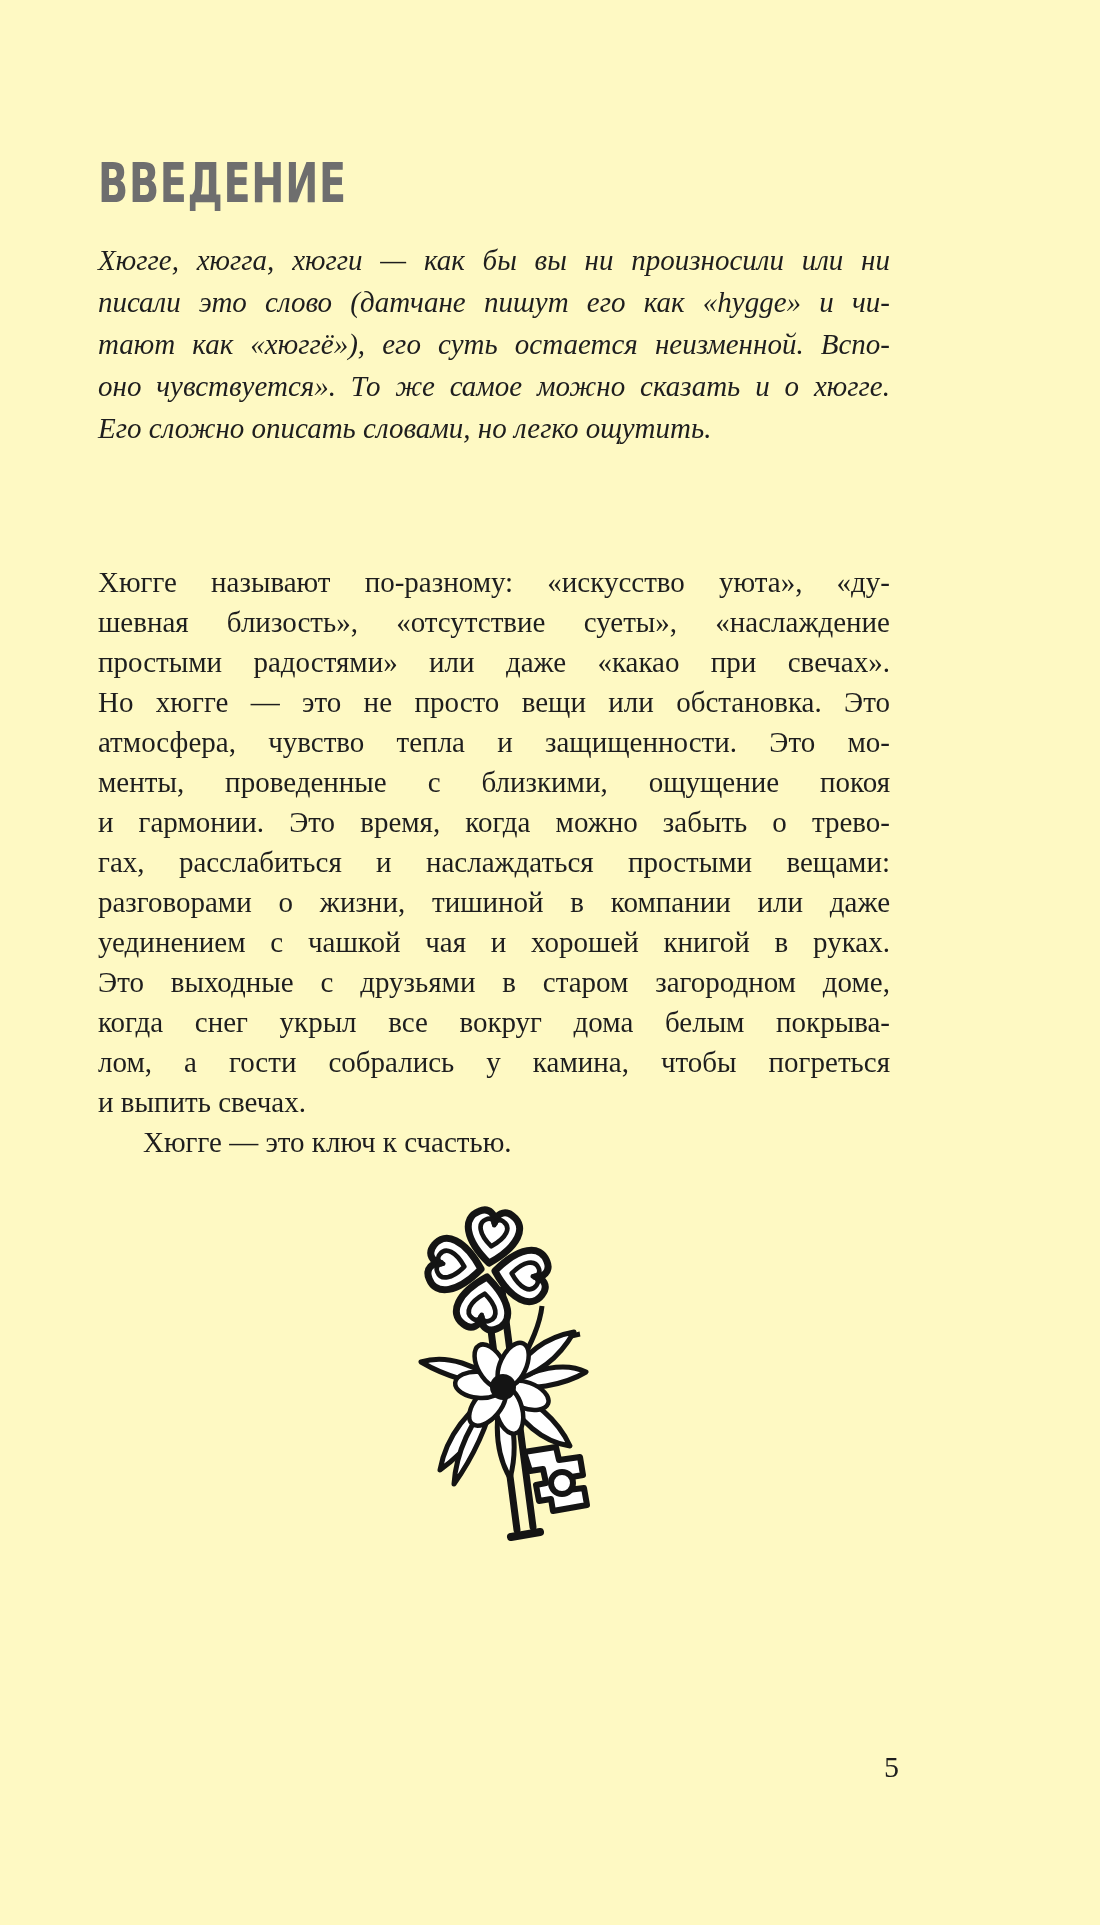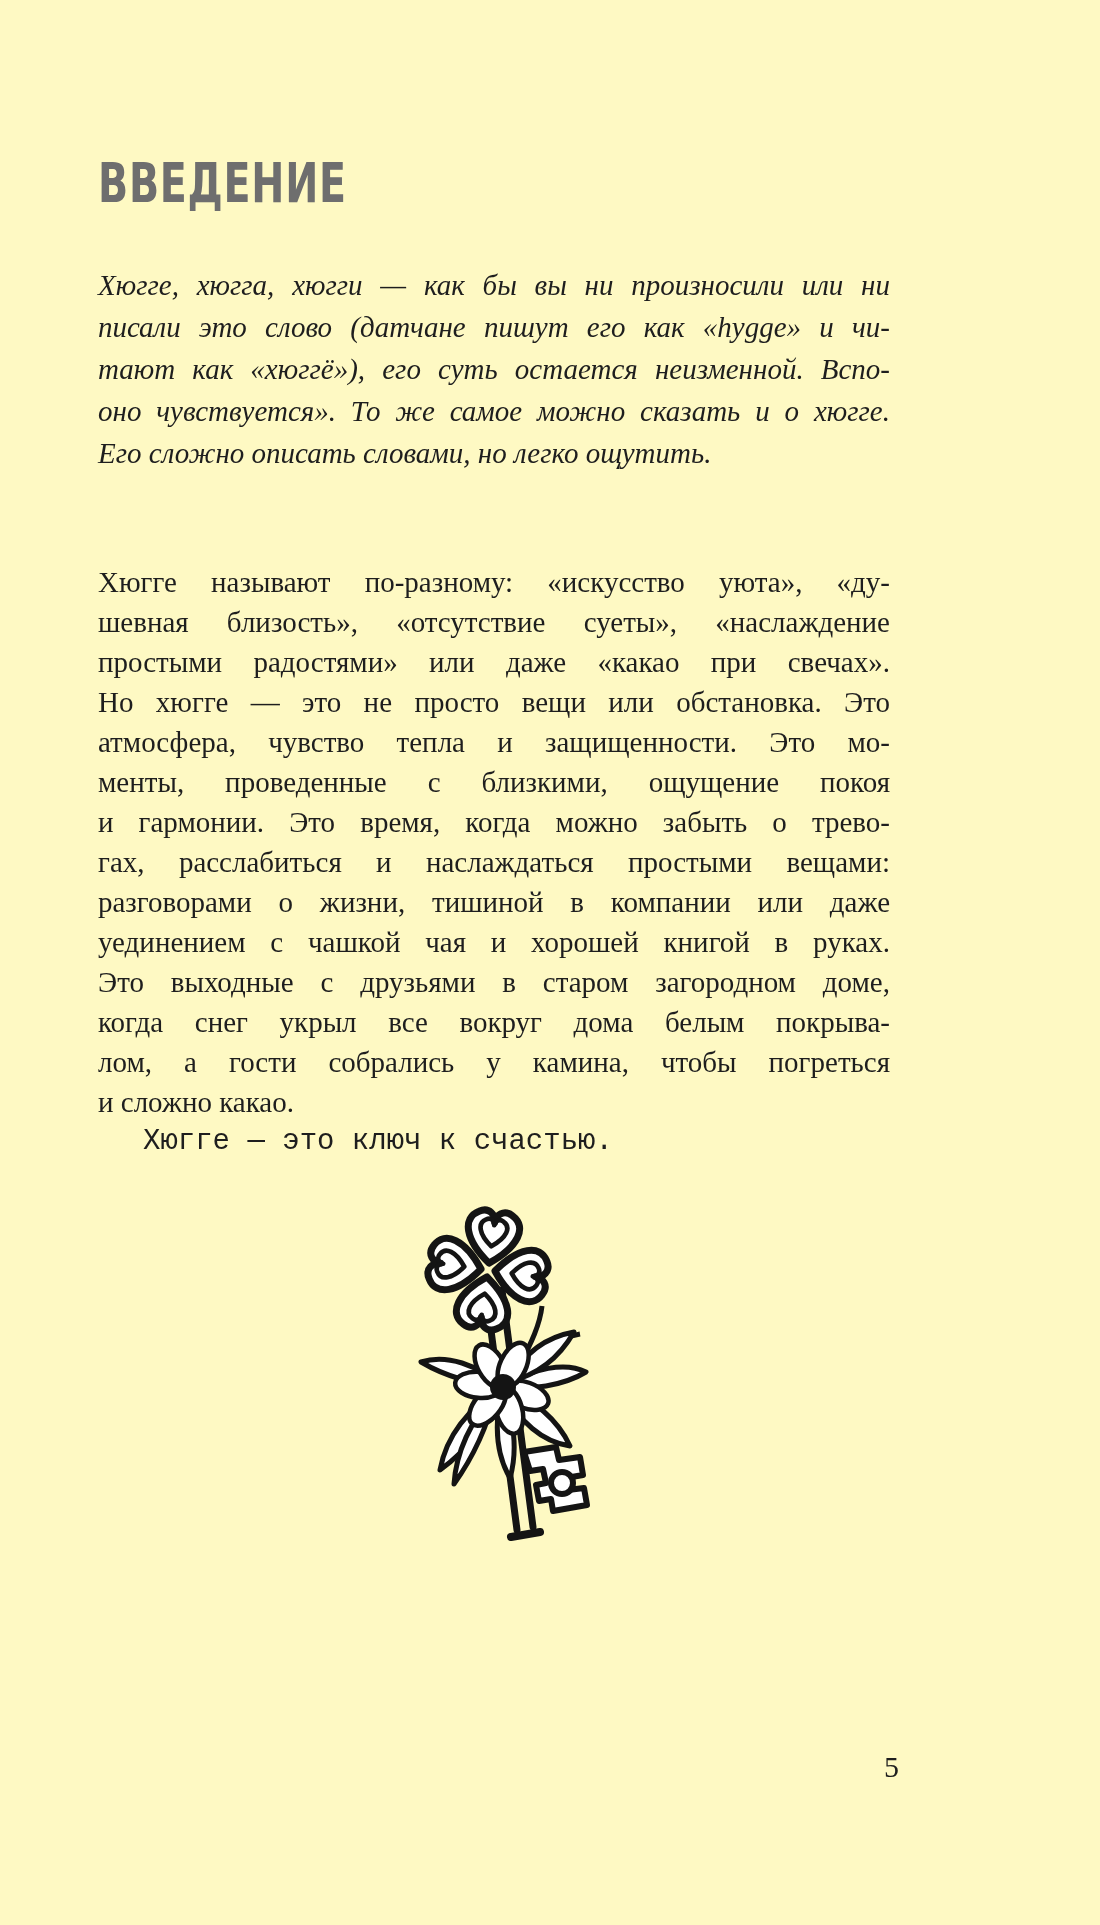--- a/index.html
+++ b/index.html
@@ -19,31 +19,31 @@
     font-weight:bold;
     font-size:55px; line-height:1;
     color:#6e6e6e;
     letter-spacing:1px;
     transform:scaleX(0.72);
     transform-origin:left top;
     white-space:nowrap;
   }
   .para { position:absolute; left:98px; width:792px; }
   .intro {
-    top:264px;
+    top:239px;
     font-style:italic;
     font-size:29px; line-height:42px;
   }
   .body-para {
     top:562px;
     font-size:29px; line-height:40px;
   }
   .lines .line { text-align:justify; text-align-last:justify; }
   .lines .line:last-child { text-align-last:left; }
-  .closing { text-indent:45px;font-family:Liberation Mono, monospace; }
+  .closing { text-indent:45px; }
   .illustration { position:absolute; left:318px; top:1192px; width:280px; height:380px; }
   .page-number {
     position:absolute; left:884px; top:1750px;
     font-size:30px; color:#1e1e1e;
   }
 </style>
 </head>
 <body>
 
 <div class="page">
@@ -66,21 +66,21 @@
         <div class="line">Но хюгге — это не просто вещи или обстановка. Это</div>
         <div class="line">атмосфера, чувство тепла и защищенности. Это мо-</div>
         <div class="line">менты, проведенные с близкими, ощущение покоя</div>
         <div class="line">и гармонии. Это время, когда можно забыть о трево-</div>
         <div class="line">гах, расслабиться и наслаждаться простыми вещами:</div>
         <div class="line">разговорами о жизни, тишиной в компании или даже</div>
         <div class="line">уединением с чашкой чая и хорошей книгой в руках.</div>
         <div class="line">Это выходные с друзьями в старом загородном доме,</div>
         <div class="line">когда снег укрыл все вокруг дома белым покрыва-</div>
         <div class="line">лом, а гости собрались у камина, чтобы погреться</div>
-        <div class="line">и сложно какао.</div>
+        <div class="line">и выпить свечах.</div>
       </div>
     <div class="closing">Хюгге — это ключ к счастью.</div>
   </div>
 
   <div class="illustration">
     <svg width="280" height="380" viewBox="0 0 280 380" xmlns="http://www.w3.org/2000/svg">
 
       <g stroke="#141414" fill="none" stroke-linecap="round">
         <line x1="168" y1="100" x2="199" y2="338" stroke-width="7"></line>
         <line x1="184" y1="98" x2="215" y2="335" stroke-width="7"></line>

